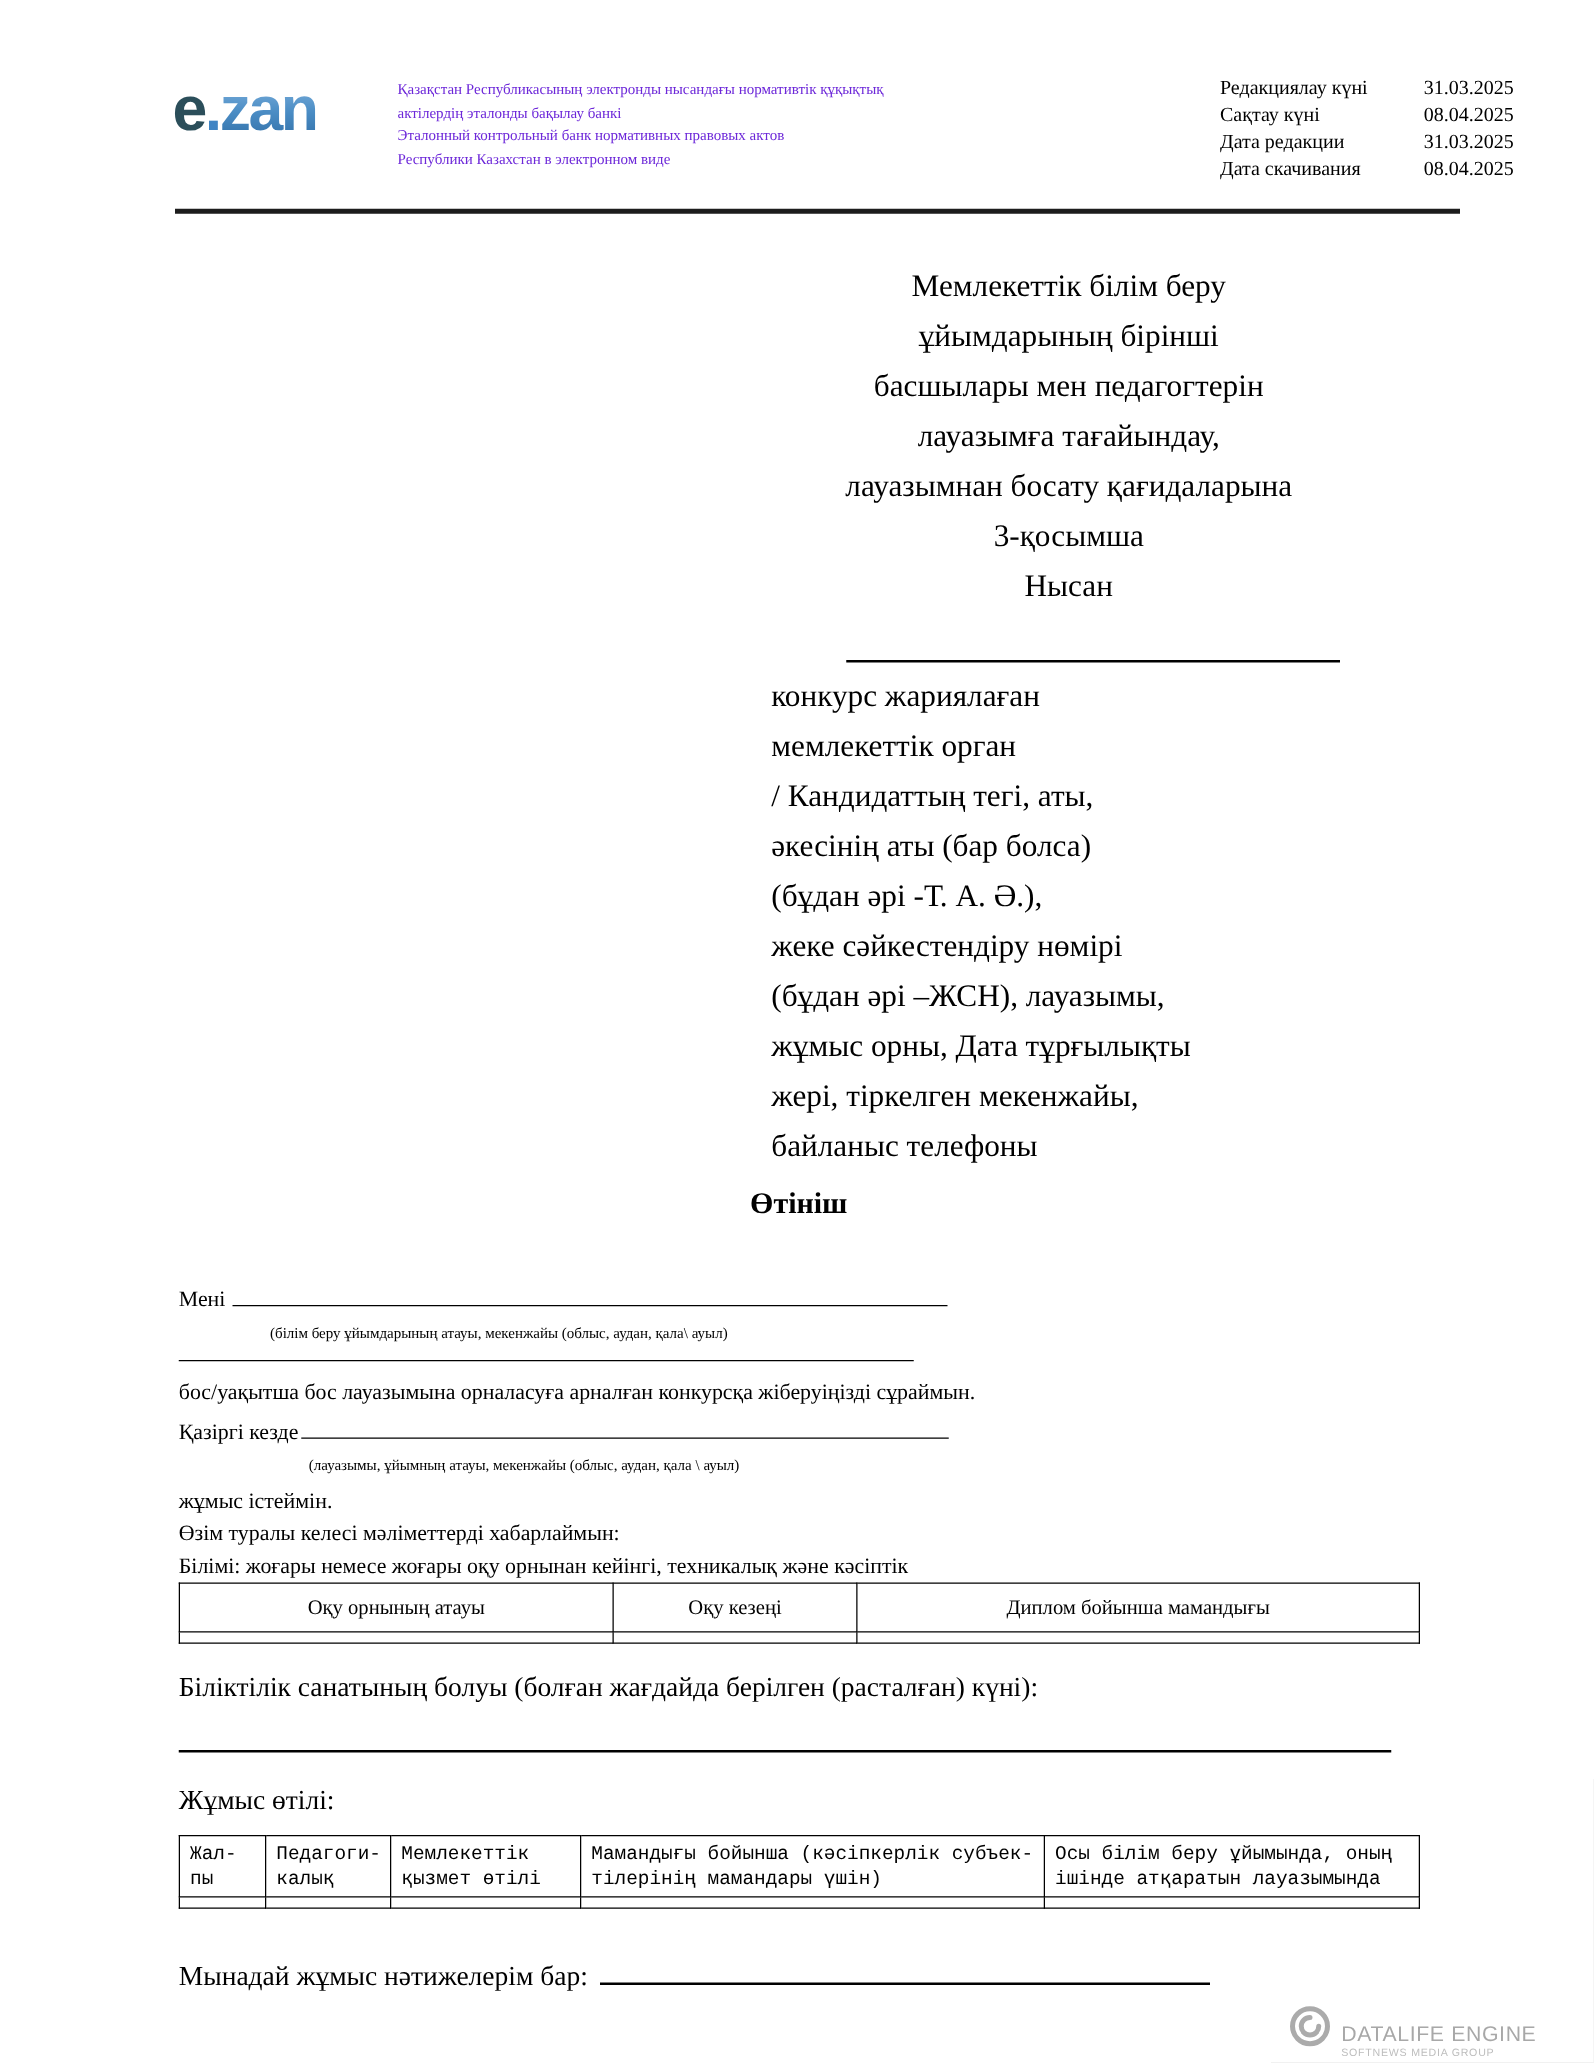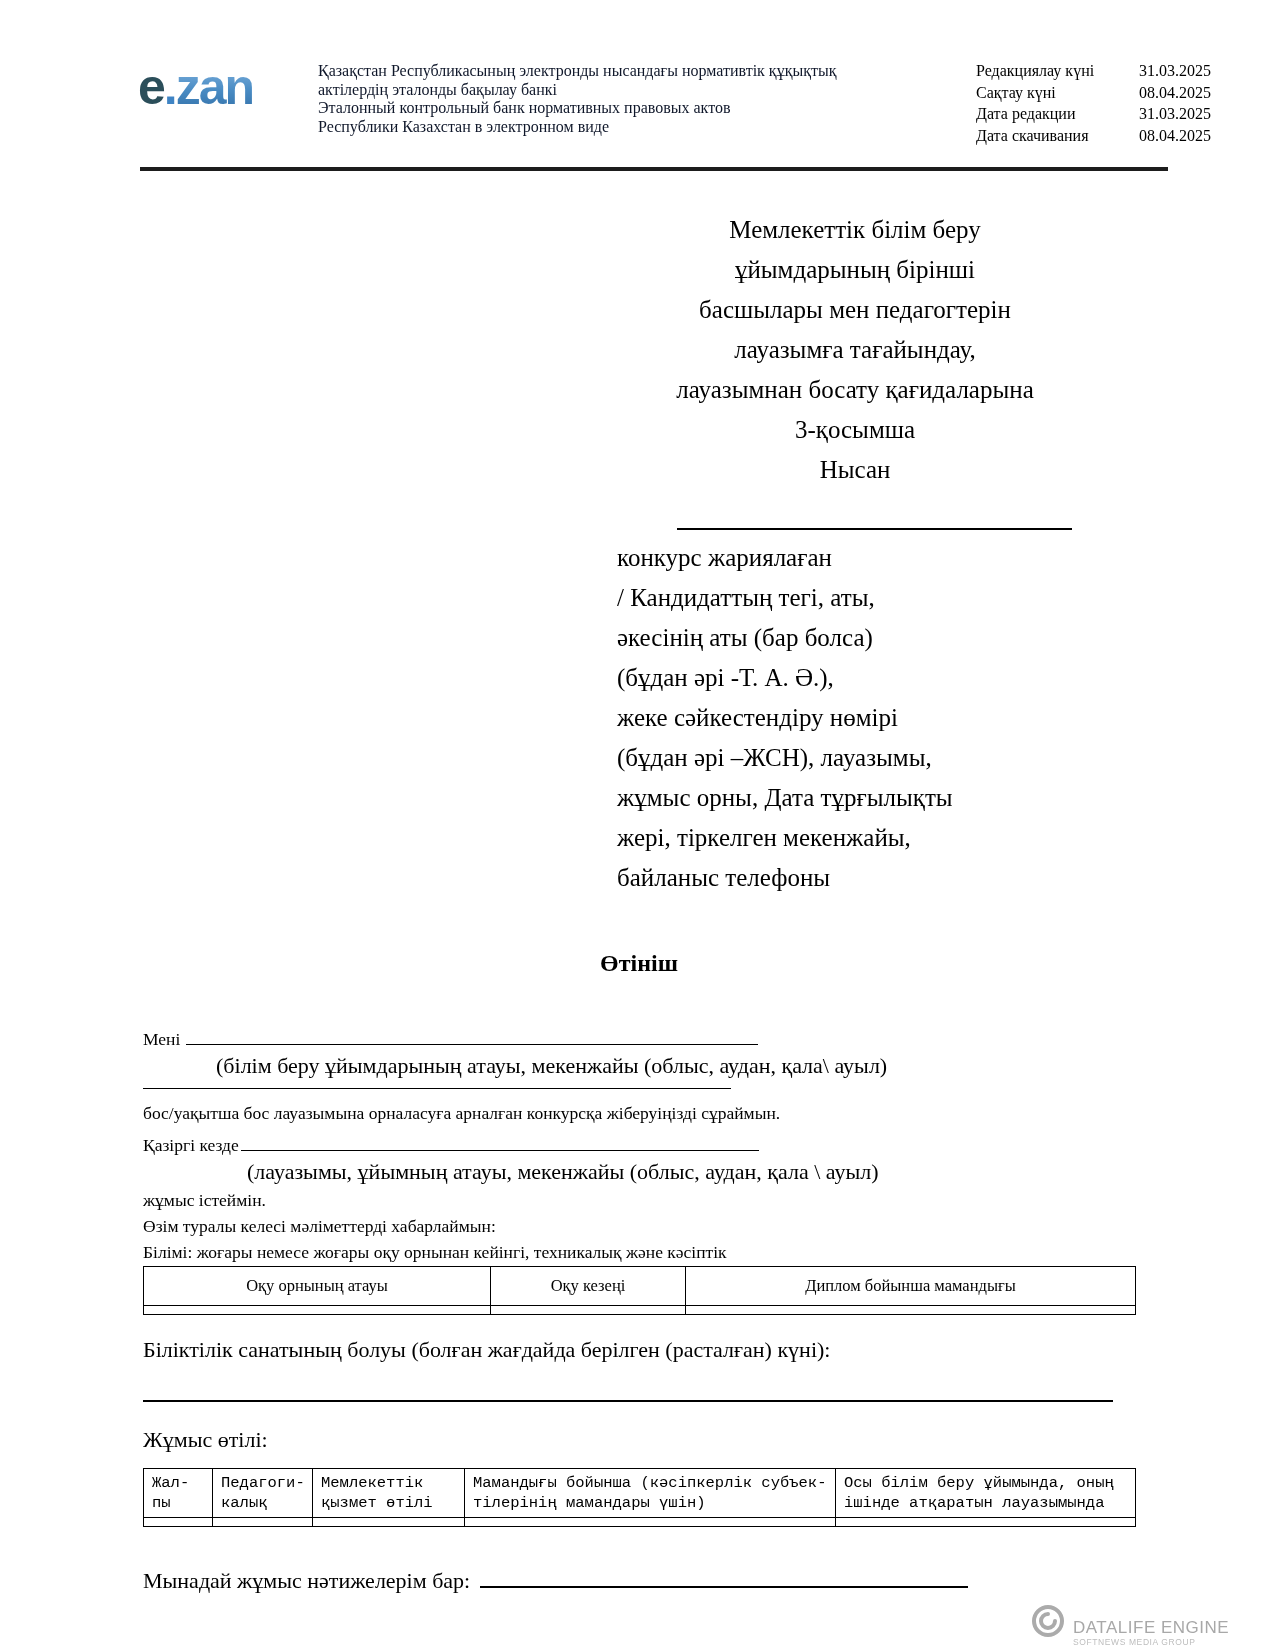--- a/index.html
+++ b/index.html
@@ -20,21 +20,21 @@
     line-height:1;
   }
   .logo .e{color:#2b4e5a;}
   .logo .dot{color:#3f84c4;}
   .logo .zan{
     background:linear-gradient(180deg,#8cbbe4 0%,#4a8cc4 55%,#2f6da5 100%);
     -webkit-background-clip:text;background-clip:text;color:transparent;
   }
   .org-text{
     position:absolute;left:318px;top:62px;width:560px;
-    font-size:16px;line-height:18.5px;color:#0f172a;
+    font-size:12px;line-height:18.5px;color:#6d28d9;
   }
   .dates{position:absolute;left:936px;top:60px;font-size:16px;line-height:21.5px;}
   .date-row{display:flex;}
   .date-label{display:inline-block;width:163px;margin-left:40px;}
   .date-value{display:inline-block;}
   .header-rule{
     position:absolute;left:140px;top:167px;width:1028px;height:4px;
     background:#1d1d1d;
   }
   
@@ -54,21 +54,21 @@
   .form-title{
     position:absolute;left:143px;top:950px;width:992px;
     text-align:center;font-size:24px;font-weight:bold;
   }
   .body-line{position:absolute;font-size:17.5px;line-height:22px;white-space:nowrap;}
   .fill-line{
     display:inline-block;border-bottom:1.6px solid #000;
     height:18px;vertical-align:baseline;margin-left:6px;
   }
   .standalone-line{position:absolute;border-bottom:1.6px solid #000;height:16px;}
-  .hint{font-size:22px;}
+  .hint{font-size:12px;}
   .big-line{position:absolute;font-size:22px;line-height:28px;white-space:nowrap;}
   
   table.doc{
     position:absolute;left:143px;width:992px;
     border-collapse:collapse;table-layout:fixed;
   }
   table.doc, table.doc td{border:1.8px solid #000;}
   table.doc td{padding:4px 8px;}
   #edu-table td{height:30px;text-align:center;font-size:16.5px;vertical-align:middle;}
   #edu-table tr.empty td, #exp-table tr.empty td{height:8px;padding:0;}
@@ -126,20 +126,21 @@
     <div>лауазымға тағайындау,</div>
     <div>лауазымнан босату қағидаларына</div>
     <div>3-қосымша</div>
     <div>Нысан</div>
   </div>
 
   <div class="recipient-underline"></div>
 
   <div class="recipient-block">
     <div>конкурс жариялаған</div>
+    <div>мемлекеттік орган</div>
     <div>/ Кандидаттың тегі, аты,</div>
     <div>әкесінің аты (бар болса)</div>
     <div>(бұдан әрі -Т. А. Ә.),</div>
     <div>жеке сәйкестендіру нөмірі</div>
     <div>(бұдан әрі –ЖСН), лауазымы,</div>
     <div>жұмыс орны, Дата тұрғылықты</div>
     <div>жері, тіркелген мекенжайы,</div>
     <div>байланыс телефоны</div>
   </div>
 

